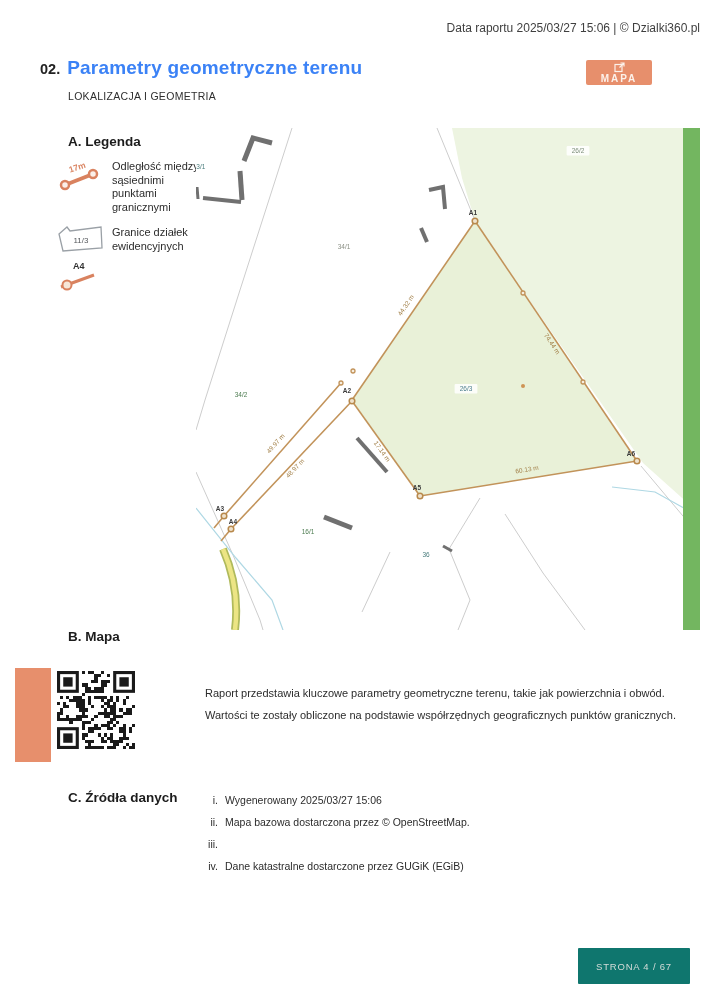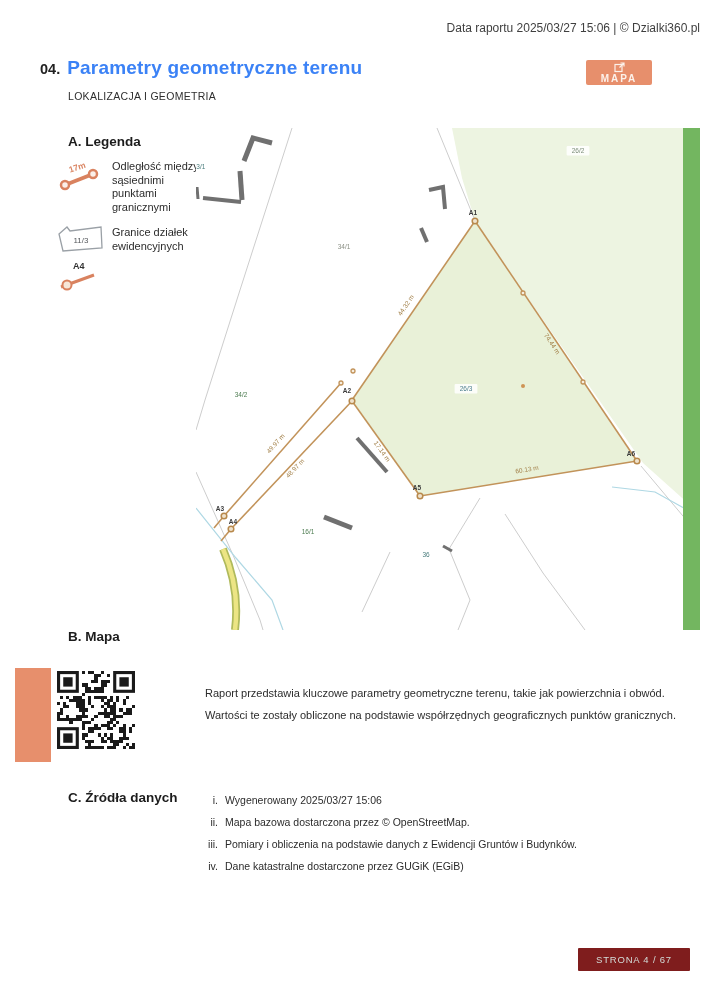--- a/index.html
+++ b/index.html
@@ -31,33 +31,33 @@
   #map{position:absolute;left:196px;top:128px;}
 
   .orange-block{position:absolute;left:15px;top:668px;width:36px;height:94px;background:#E78F6C;}
   #qr{position:absolute;left:57px;top:671px;}
   .desc{position:absolute;left:205px;top:682px;font-size:11px;line-height:22px;color:#2c2c2c;}
 
   .sources{position:absolute;left:150px;top:789px;font-size:10.5px;line-height:22px;color:#2c2c2c;}
   .src-row{display:flex;}
   .src-num{width:68px;text-align:right;padding-right:7px;color:#2c2c2c;}
 
-  .page-badge{position:absolute;left:578px;top:948px;width:112px;height:23px;background:#7f1d1d;
+  .page-badge{position:absolute;left:578px;top:948px;width:112px;height:36px;background:#0f766e;
         color:#D3DCD8;font-size:9.5px;letter-spacing:.8px;display:flex;align-items:center;
         justify-content:center;border-radius:1px;}
 </style>
 </head>
 <body>
 
 <div class="page">
 
   <div class="report-date">Data raportu 2025/03/27 15:06 | © Dzialki360.pl</div>
 
   <div class="title-row">
-    <span class="sec-num">04.</span>
+    <span class="sec-num">02.</span>
     <h1>Parametry geometryczne terenu</h1>
   </div>
   <div class="subtitle">LOKALIZACJA I GEOMETRIA</div>
 
   <button class="mapa-btn">
     <svg width="11" height="11" viewBox="0 0 11 11">
       <rect x="1" y="2.5" width="7" height="7" fill="none" stroke="#FCF1EA" stroke-width="1.2"></rect>
       <path d="M5.5 5.5 L10 1 M6.5 1 H10 V4.5" fill="none" stroke="#FCF1EA" stroke-width="1.2"></path>
     </svg>
     <span>MAPA</span>
@@ -377,21 +377,20 @@
     <div class="src-row">
       <span class="src-num">i.</span>
       <span>Wygenerowany 2025/03/27 15:06</span>
     </div>
     <div class="src-row">
       <span class="src-num">ii.</span>
       <span>Mapa bazowa dostarczona przez © OpenStreetMap.</span>
     </div>
     <div class="src-row">
       <span class="src-num">iii.</span>
-      <span>Pomiary i obliczenia na podstawie danych z Ewidencji Gruntów i Budynków.</span>
     </div>
     <div class="src-row">
       <span class="src-num">iv.</span>
       <span>Dane katastralne dostarczone przez GUGiK (EGiB)</span>
     </div>
   </div>
 
   <div class="page-badge">STRONA 4 / 67</div>
 </div>
 

